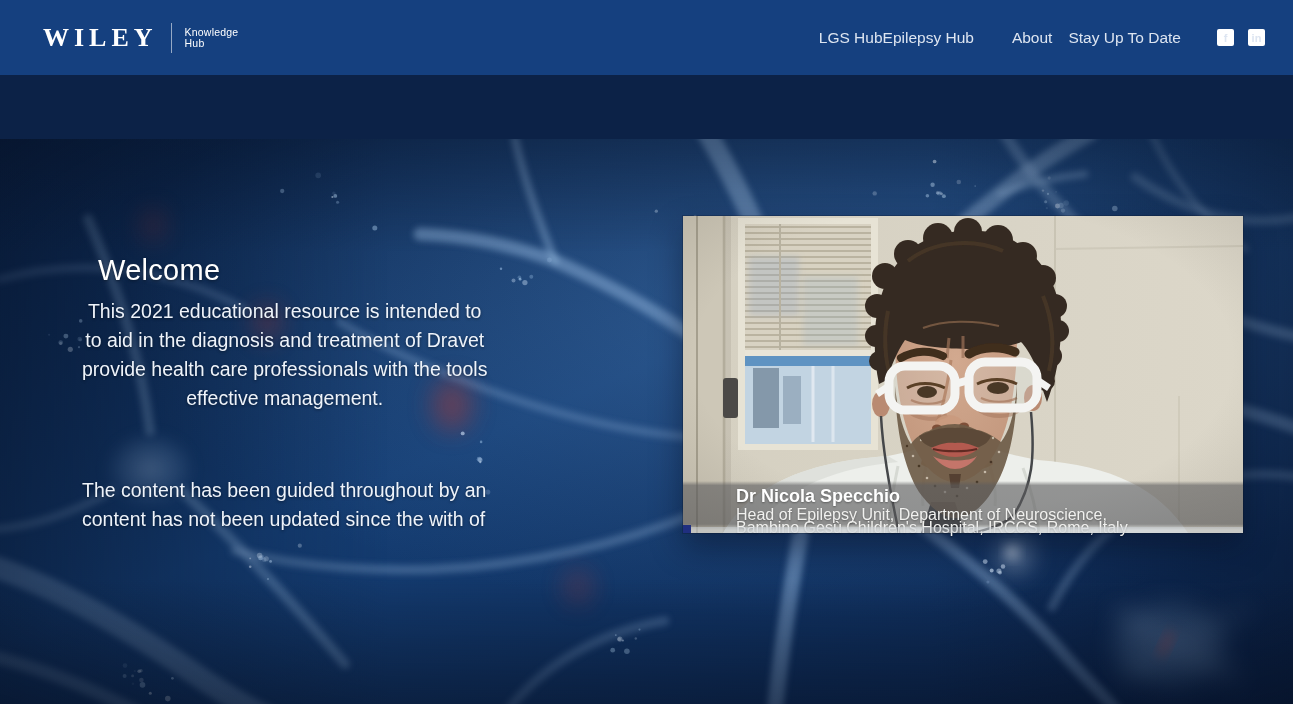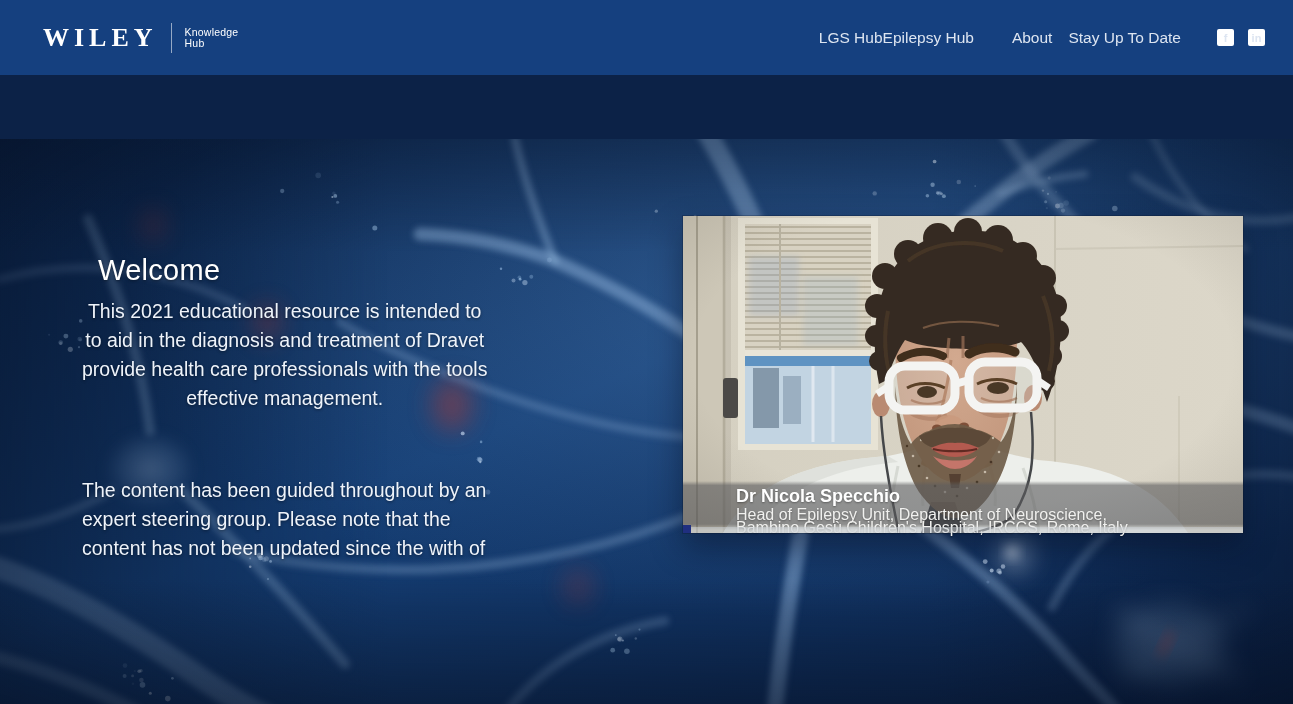--- a/index.html
+++ b/index.html
@@ -306,21 +306,20 @@
 
     <div class="hero-para p1">
       <div>This 2021 educational resource is intended to</div>
       <div>to aid in the diagnosis and treatment of Dravet</div>
       <div>provide health care professionals with the tools</div>
       <div>effective management.</div>
     </div>
 
     <div class="hero-para p2">
       <div>The content has been guided throughout by an</div>
-      <div>expert steering group. Please note that the</div>
       <div>content has not been updated since the with of</div>
     </div>
 
     <div class="video">
       <svg class="video-scene" width="560" height="317" viewBox="0 0 560 317">
         <defs>
           <linearGradient id="wall" x1="0" y1="0" x2="1" y2="0">
             <stop offset="0" stop-color="#d5d0c1"></stop>
               <stop offset=".6" stop-color="#d9d4c6"></stop>
             <stop offset="1" stop-color="#dcd7c9"></stop>

